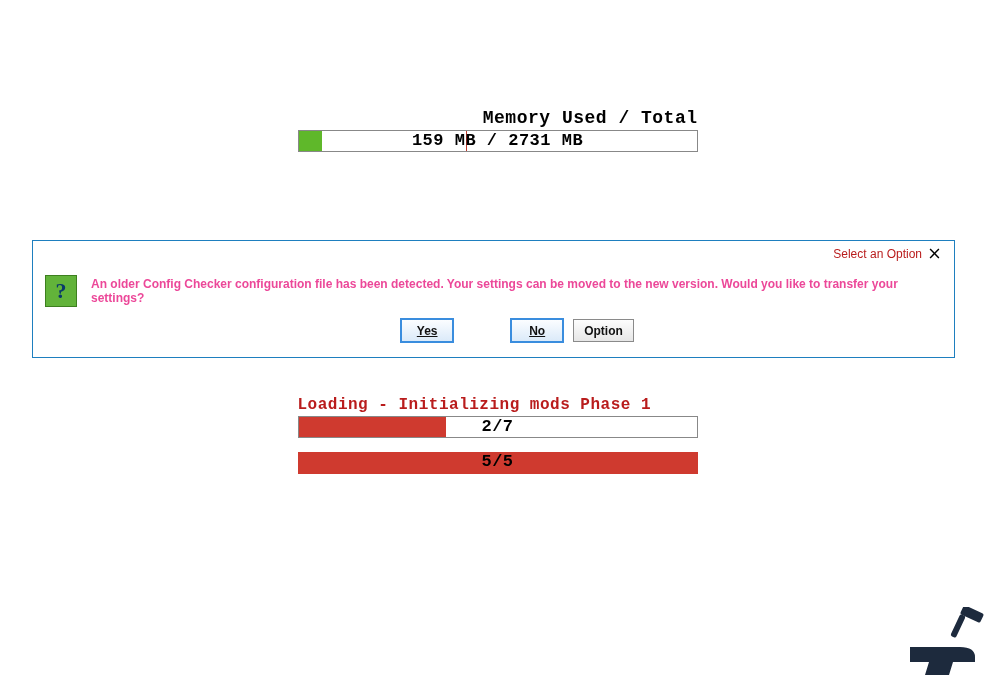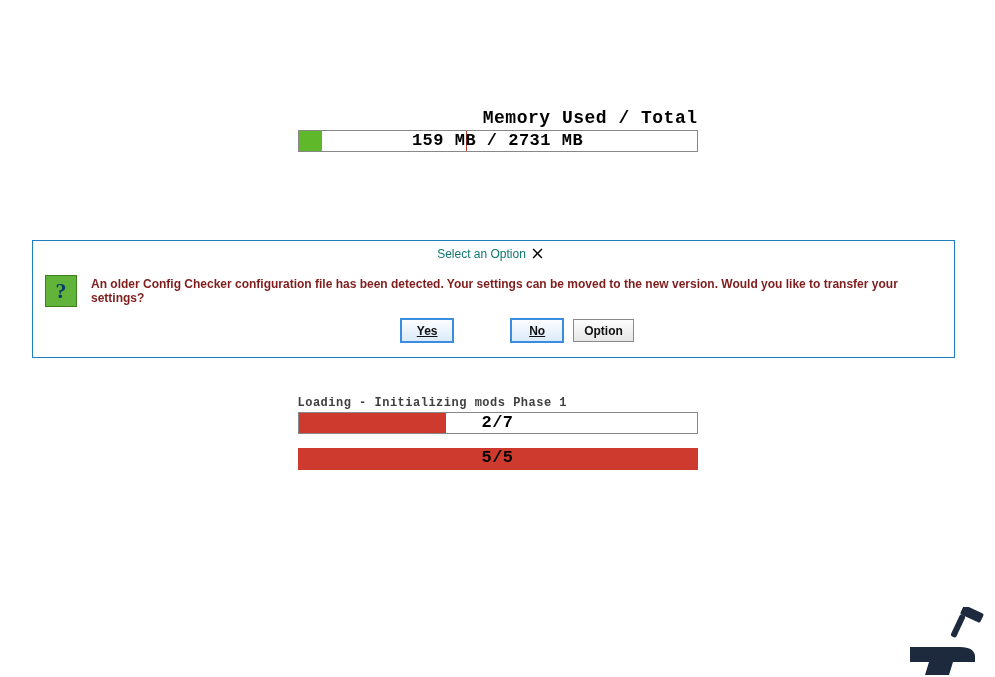--- a/index.html
+++ b/index.html
@@ -96,24 +96,24 @@
     width: 923px;
     height: 118px;
     border: 1px solid #1e7fbf;
     background: #ffffff;
     box-shadow: 0 0 0 0 rgba(0,0,0,0);
   }
   .dialog-titlebar {
     height: 26px;
     display: flex;
     align-items: center;
-    justify-content: center;
+    justify-content: flex-end;
     padding: 0 8px 0 8px;
     font-size: 12px;
-    color: #0f766e;
+    color: #b91c1c;
     background: #fff;
     border-bottom: 1px solid #fff;
   }
   .dialog-close {
     width: 24px;
     height: 20px;
     display: flex;
     align-items: center;
     justify-content: center;
     cursor: pointer;
@@ -140,21 +140,21 @@
   .qicon span {
     color: #0a3a6a;
     font-weight: bold;
     font-size: 22px;
     font-family: Georgia, serif;
     line-height: 1;
   }
   .dialog-msg {
     font-size: 12px;
     font-weight: bold;
-    color: #7f1d1d;
+    color: #ec4899;
   }
   .dialog-buttons {
     display: flex;
     gap: 10px;
     justify-content: center;
     margin-top: 12px;
   }
   .dlg-btn {
     min-width: 52px;
     height: 23px;
@@ -180,22 +180,22 @@
   
   .progress-group {
     position: absolute;
     top: 396px;
     left: 50%;
     transform: translateX(-50%);
     width: 400px;
   }
   .progress-item { margin-bottom: 14px; }
   .progress-label {
-    font-size: 12px;
-    color: #404040;
+    font-size: 16px;
+    color: #b91c1c;
     margin-bottom: 2px;
     white-space: nowrap;
   }
   .progress-bar {
     position: relative;
     height: 22px;
     width: 100%;
     background: #fff;
     border: 0;
   }

